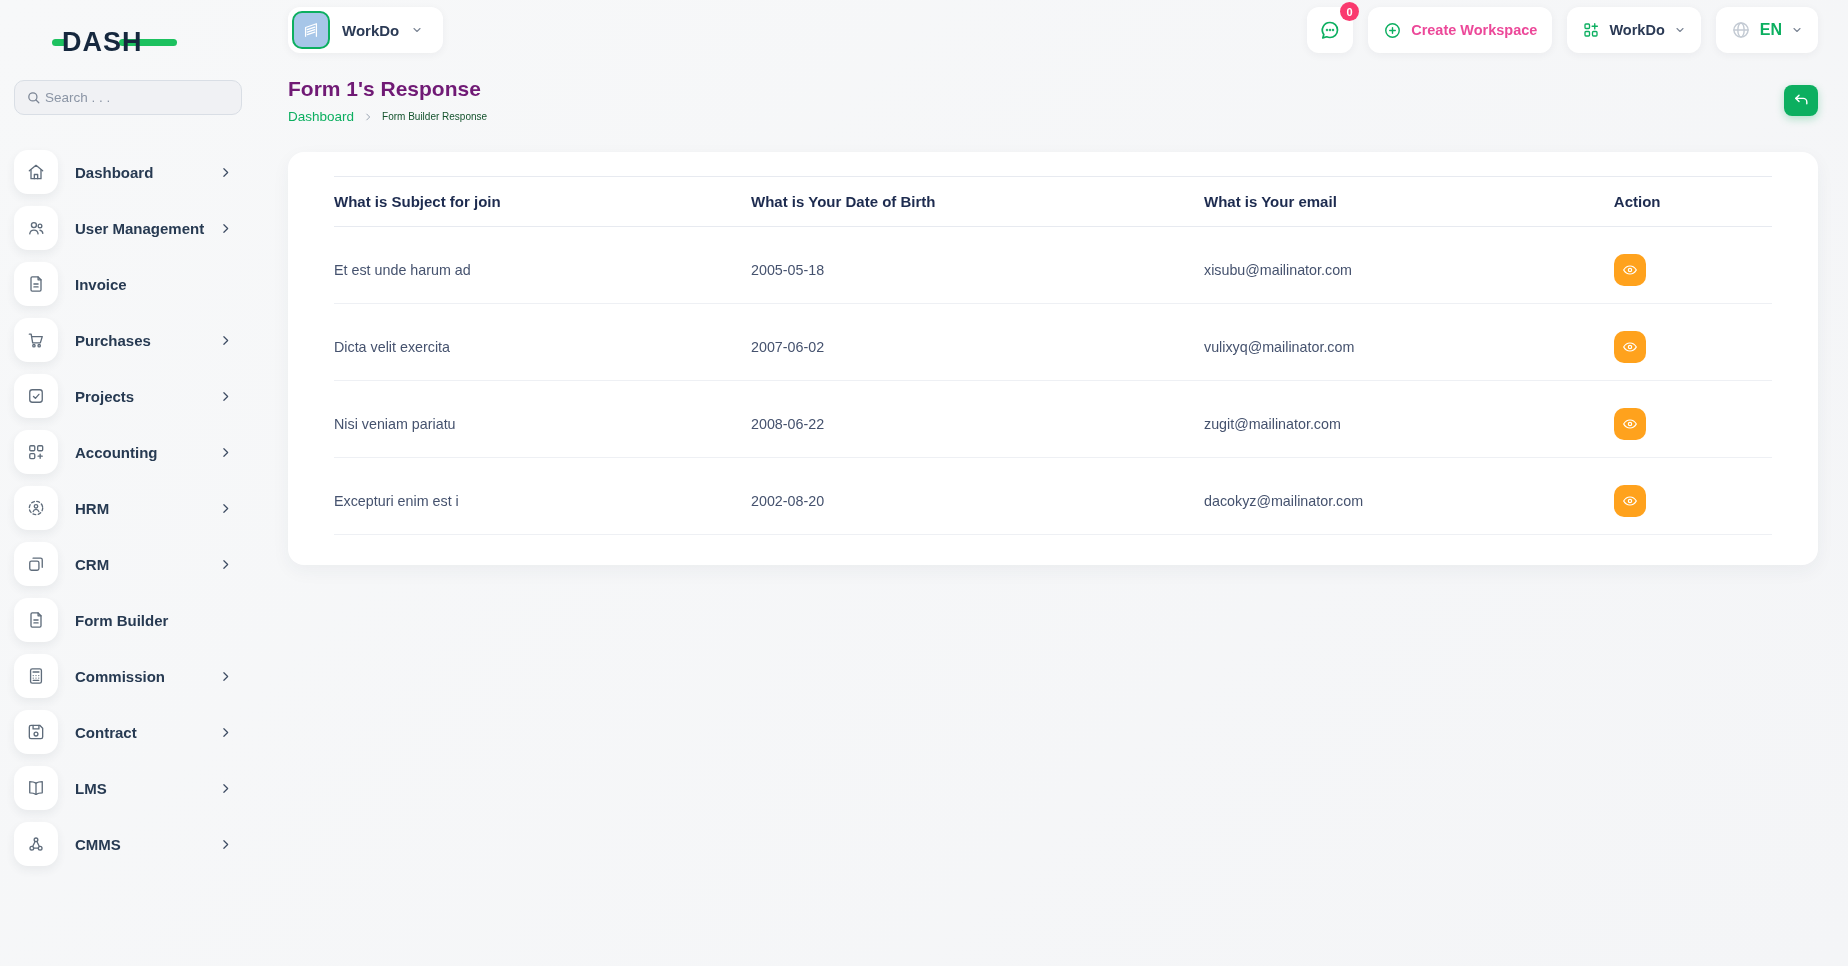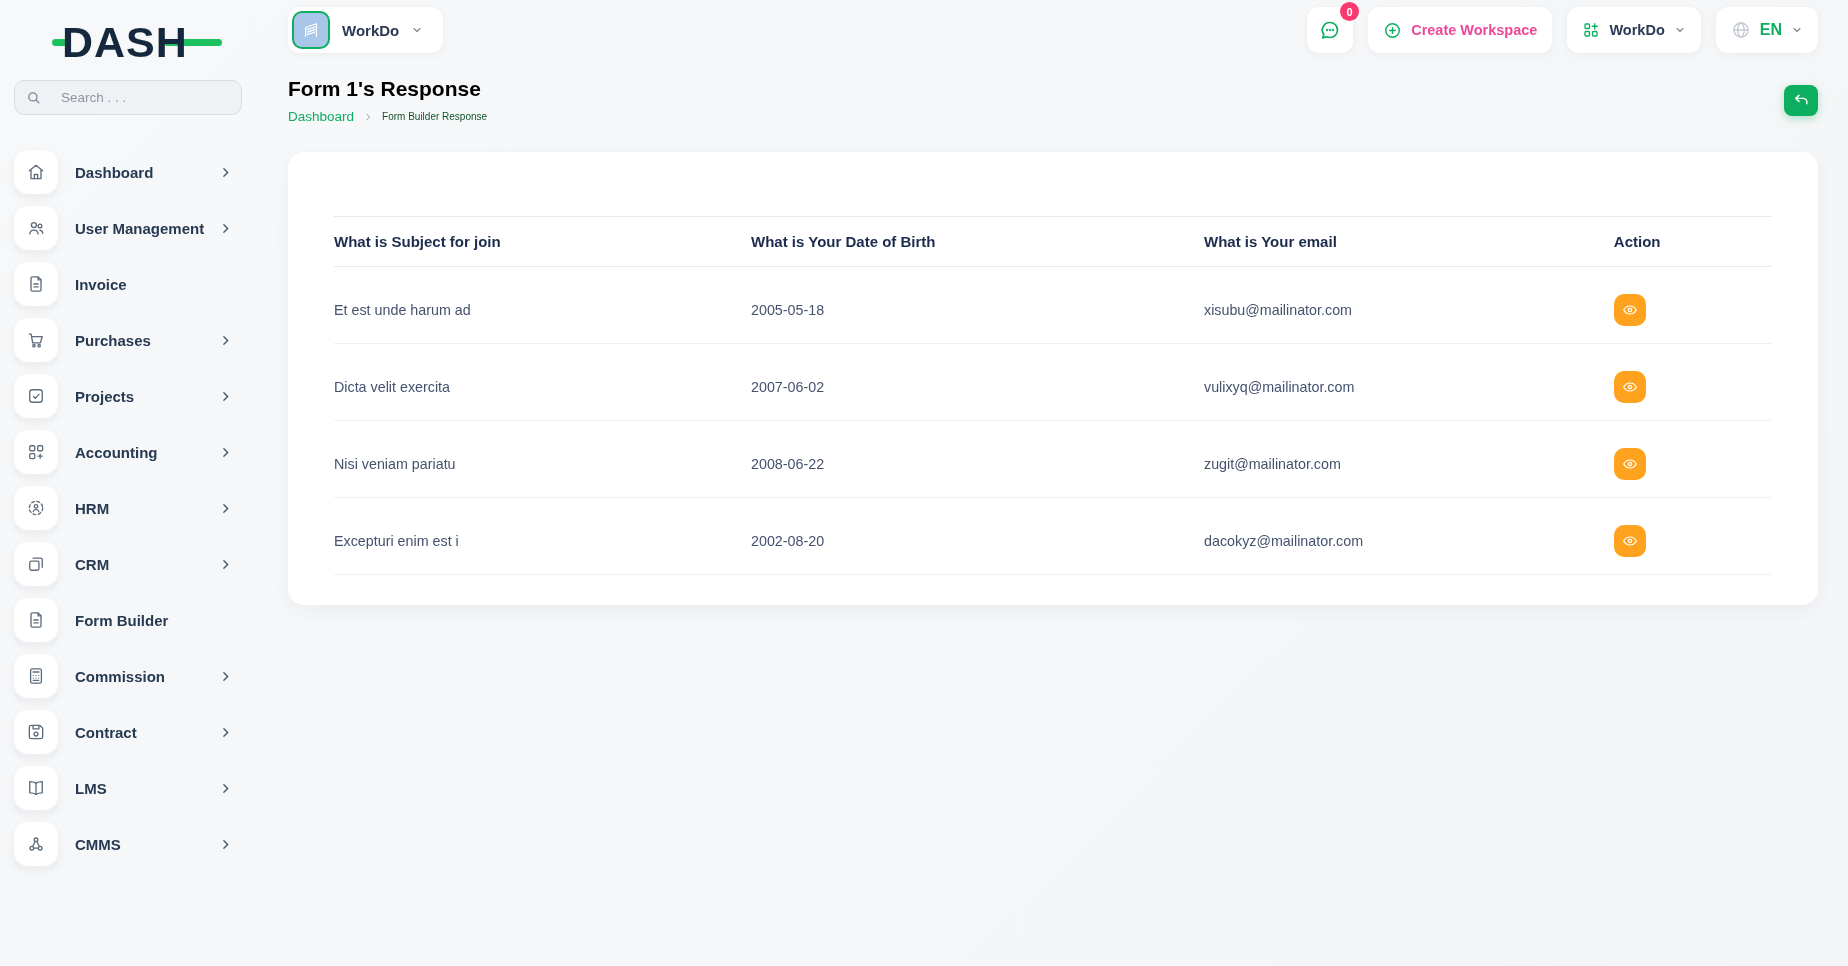--- a/index.html
+++ b/index.html
@@ -7,25 +7,25 @@
   body {
     font-family:"Liberation Sans", sans-serif;
     background:linear-gradient(135deg,#f7f8f9 0%,#f4f5f7 100%);
     color:#1f2b45;
     position:relative;
   }
   
   .sidebar { position:absolute; left:0; top:0; width:258px; height:966px; }
   .logo { display:flex; align-items:center; margin:20px 0 0 52px; height:44px; }
   .logo-dot { width:15px; height:7px; border-radius:4px; background:#1dc15f; margin-right:-5px; }
-  .logo-text { font-size:43px; font-weight:800; color:#16283e; letter-spacing:1px; position:relative; z-index:1; }
+  .logo-text { font-size:27px; font-weight:800; color:#16283e; letter-spacing:1px; position:relative; z-index:1; }
   .logo-bar { width:58px; height:7px; border-radius:4px; background:#1dc15f; margin-left:-24px; }
   .search-box {
     margin:16px 16px 0 14px; height:35px; border:1px solid #d9dee5; border-radius:10px;
-    background:#f0f1f4; display:flex; align-items:center; gap:20px; padding:0 11px;
+    background:#f0f1f4; display:flex; align-items:center; gap:4px; padding:0 11px;
   }
   .search-box input {
     border:none; outline:none; background:transparent; font-family:inherit;
     font-size:13.5px; color:#5b6575; width:100%;
   }
   .search-box input::placeholder { color:#8b95a5; }
   .nav { margin-top:35px; padding:0 14px; display:flex; flex-direction:column; gap:12px; }
   .nav-item { display:flex; align-items:center; height:44px; cursor:pointer; }
   .nav-icon {
     width:44px; height:44px; border-radius:14px; background:#ffffff; flex:none;
@@ -54,35 +54,35 @@
   }
   .badge {
     position:absolute; top:-5px; right:-6px; min-width:19px; height:19px; border-radius:10px;
     background:#fa3a6f; color:#fff; font-size:11px; font-weight:700;
     display:flex; align-items:center; justify-content:center; padding:0 5px;
   }
   .create-label { font-size:14.5px; font-weight:600; color:#ec4899; }
   .lang-label { font-size:16px; font-weight:700; color:#0CAF60; }
   
   .page-head { display:flex; align-items:center; margin-top:24px; }
-  .page-title { font-size:21px; font-weight:700; color:#000000; }
+  .page-title { font-size:21px; font-weight:700; color:#701a75; }
   .breadcrumb { display:flex; align-items:center; gap:9px; margin-top:8px; }
   .crumb-link { font-size:13.5px; color:#0CAF60; cursor:pointer; }
   .crumb-current { font-size:10px; color:#14532d; }
   .back-btn {
     margin-left:auto; width:34px; height:31px; border-radius:8px; background:#0CAF60;
     display:flex; align-items:center; justify-content:center; cursor:pointer; border:none;
     box-shadow:0 3px 8px rgba(12,175,96,.3);
   }
   
   .card {
     margin-top:28px; background:#fff; border-radius:16px;
     padding:24px 46px 30px 46px; box-shadow:0 6px 18px rgba(40,50,70,.05);
   }
-  table { width:100%; border-collapse:collapse; table-layout:fixed;margin-top:40px; }
+  table { width:100%; border-collapse:collapse; table-layout:fixed; }
   thead th {
     text-align:left; font-size:15px; font-weight:700; color:#1d2b4f;
     padding:16px 10px 16px 0; border-top:1px solid #e7eaf0; border-bottom:1px solid #e7eaf0;
   }
   tbody td {
     font-size:14.3px; color:#45526e; padding:27px 10px 17px 0;
     border-bottom:1px solid #eef0f4;
   }
   .eye-btn {
     width:32px; height:32px; border:none; border-radius:10px; background:#FFA21D;

